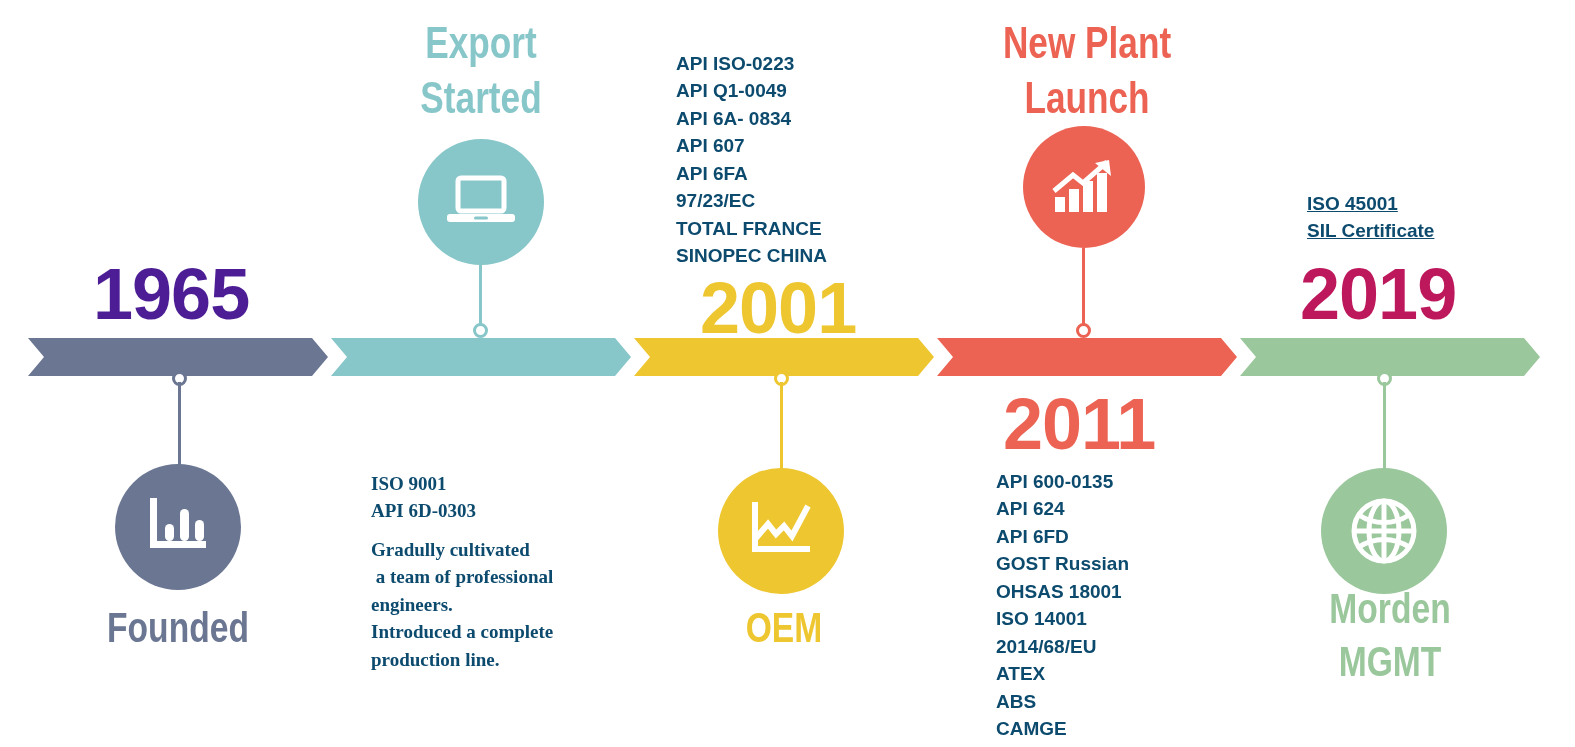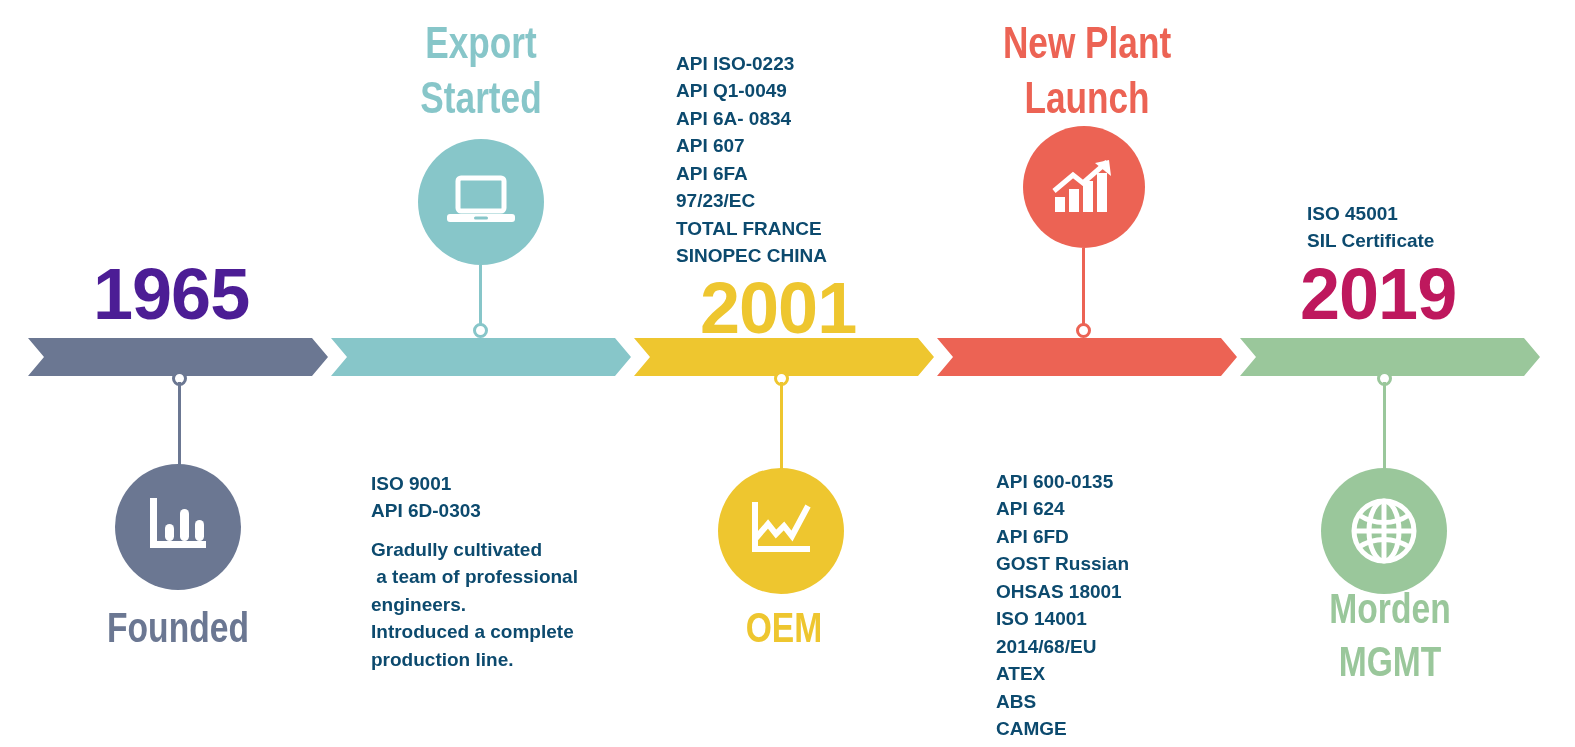--- a/index.html
+++ b/index.html
@@ -139,21 +139,21 @@
       <rect x="13" y="4" width="46" height="33" rx="3" fill="none" stroke="#ffffff" stroke-width="5"></rect>
       <rect x="2" y="40" width="68" height="8" rx="3" fill="#ffffff"></rect>
       <rect x="29" y="42.5" width="14" height="3" rx="1.5" fill="#87c6c9"></rect>
     </svg>
   </div>
 
   <div class="stem" style="left:479px;top:265px;height:62px;background:#87c6c9;"></div>
   <div class="ring" style="left:473px;top:323px;color:#87c6c9;"></div>
 
 
-  <div class="certs" style="left:371px;top:470px;"><span>ISO 9001</span><br><span>API 6D-0303</span><span class="blank"></span><span>Gradully cultivated</span><br><span> a team of professional</span><br><span>engineers.</span><br><span>Introduced a complete</span><br><span>production line.</span></div>
+  <div class="certs" style="left:371px;top:470px;font-family:Liberation Serif, serif;"><span>ISO 9001</span><br><span>API 6D-0303</span><span class="blank"></span><span>Gradully cultivated</span><br><span> a team of professional</span><br><span>engineers.</span><br><span>Introduced a complete</span><br><span>production line.</span></div>
 
   <div class="certs" style="left:676px;top:50px;"><span>API ISO-0223</span><br><span>API Q1-0049</span><br><span>API 6A- 0834</span><br><span>API 607</span><br><span>API 6FA</span><br><span>97/23/EC</span><br><span>TOTAL FRANCE</span><br><span>SINOPEC CHINA</span></div>
 
   <div class="year" style="left:700px;top:272px;color:#eec62f;">2001</div>
 
   <div class="ring" style="left:774px;top:371px;color:#eec62f;"></div>
   <div class="stem" style="left:780px;top:382px;height:89px;background:#eec62f;"></div>
 
   <div class="medallion" style="left:718px;top:468px;width:126px;height:126px;background:#eec62f;">
     <svg width="68" height="62" viewBox="0 0 68 62" aria-hidden="true">
@@ -175,24 +175,25 @@
       <rect x="32" y="23" width="10" height="31" fill="#ffffff"></rect>
       <rect x="46" y="15" width="10" height="39" fill="#ffffff"></rect>
       <path d="M3 33 L22 17 L32 25 L56 4" fill="none" stroke="#ffffff" stroke-width="5" stroke-linejoin="miter"></path>
       <path d="M58 2 L60 18 L44 5 Z" fill="#ffffff"></path>
     </svg>
   </div>
 
   <div class="stem" style="left:1082px;top:248px;height:79px;background:#ec6354;"></div>
   <div class="ring" style="left:1076px;top:323px;color:#ec6354;"></div>
 
+  <div class="year" style="left:1003px;top:388px;color:#ec6354;">2011</div>
 
   <div class="certs" style="left:996px;top:456px;margin-top:12px;"><span>API 600-0135</span><br><span>API 624</span><br><span>API 6FD</span><br><span>GOST Russian</span><br><span>OHSAS 18001</span><br><span>ISO 14001</span><br><span>2014/68/EU</span><br><span>ATEX</span><br><span>ABS</span><br><span>CAMGE</span><br><span>ERP System</span></div>
 
-  <div class="certs" style="left:1307px;top:200px;"><span>ISO 45001</span><br><span>SIL Certificate</span></div>
+  <div class="certs" style="left:1307px;top:190px;text-decoration:underline;"><span>ISO 45001</span><br><span>SIL Certificate</span></div>
 
   <div class="year" style="left:1300px;top:258px;color:#be185d;">2019</div>
 
   <div class="ring" style="left:1377px;top:371px;color:#9ac79b;"></div>
   <div class="stem" style="left:1383px;top:382px;height:89px;background:#9ac79b;"></div>
 
   <div class="medallion" style="left:1321px;top:468px;width:126px;height:126px;background:#9ac79b;">
     <svg width="72" height="72" viewBox="0 0 72 72" aria-hidden="true">
       <circle cx="36" cy="36" r="30" fill="none" stroke="#ffffff" stroke-width="5"></circle>
       <line x1="36" y1="6" x2="36" y2="66" stroke="#ffffff" stroke-width="5"></line>

